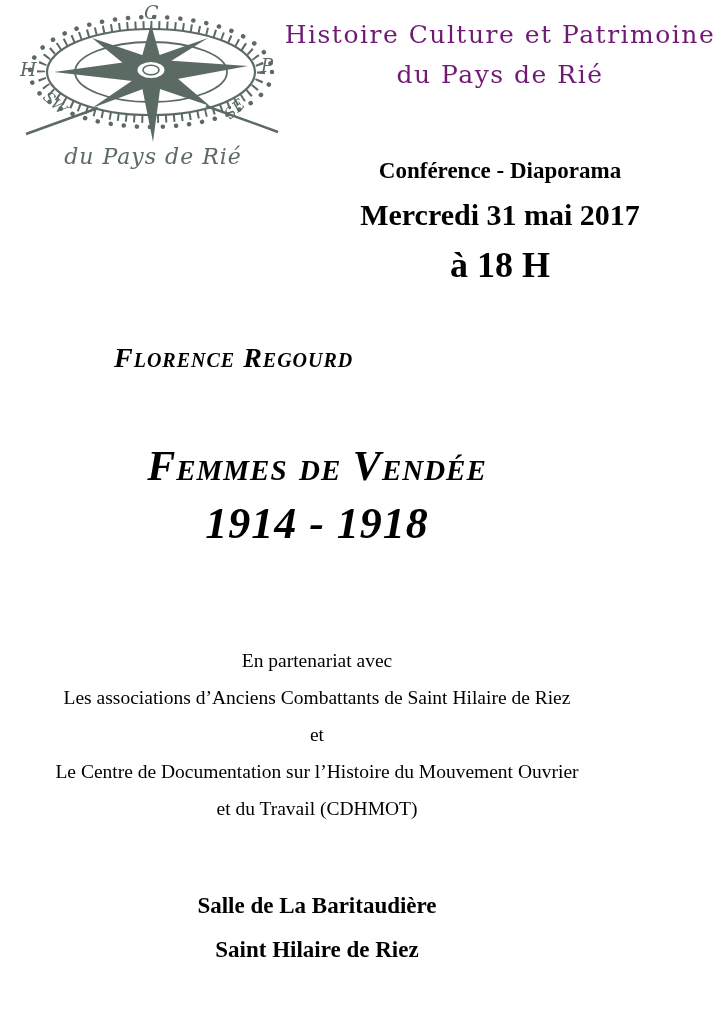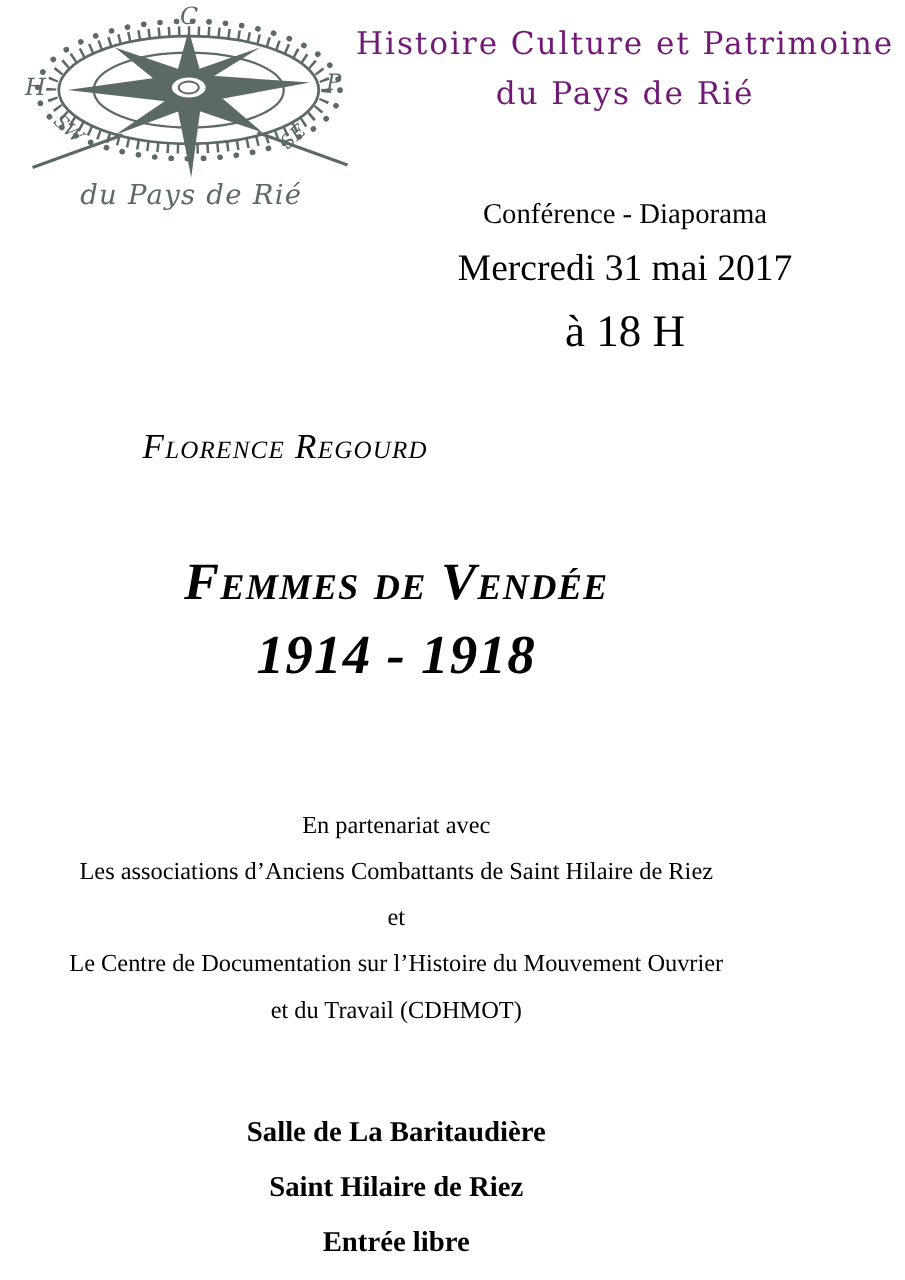--- a/index.html
+++ b/index.html
@@ -20,28 +20,28 @@
     font-style:italic;font-size:22px;color:#5c6a64;
     font-family:"DejaVu Serif", serif;
     letter-spacing:1px;
   }
   
   .rcol{position:absolute;left:280px;width:440px;text-align:center;}
   .org{font-size:25px;letter-spacing:1.5px;color:#701a75;
        font-family:"DejaVu Serif", serif;}
   .org1{top:20px;}
   .org2{top:60px;}
-  .evt{font-weight:normal;}
+  .evt{font-weight:bold;}
   .evt-type{top:158px;font-size:23px;}
   .evt-date{top:198px;font-size:30px;}
   .evt-time{top:244px;font-size:36px;}
   
   .speaker{
     position:absolute;left:114px;top:342px;
-    font-weight:normal;font-style:italic;font-variant:small-caps;
+    font-weight:bold;font-style:italic;font-variant:small-caps;
     font-size:28px;letter-spacing:1px;
   }
   
   .band{position:absolute;left:0;width:634px;text-align:center;}
   .title-main{top:442px;font-weight:bold;font-style:italic;
     font-variant:small-caps;font-size:42px;letter-spacing:1px;}
   .title-years{top:498px;font-weight:bold;font-style:italic;
     font-size:44px;letter-spacing:1px;}
   
   .partners{top:642px;font-size:19.5px;line-height:37px;}
@@ -98,16 +98,15 @@
     <div>En partenariat avec</div>
     <div>Les associations d’Anciens Combattants de Saint Hilaire de Riez</div>
     <div>et</div>
     <div>Le Centre de Documentation sur l’Histoire du Mouvement Ouvrier</div>
     <div>et du Travail (CDHMOT)</div>
   </div>
 
   <div class="band venue">
     <div>Salle de La Baritaudière</div>
     <div>Saint Hilaire de Riez</div>
-    <div>Entrée libre</div>
   </div>
 
 </div>
 
 </body></html>

